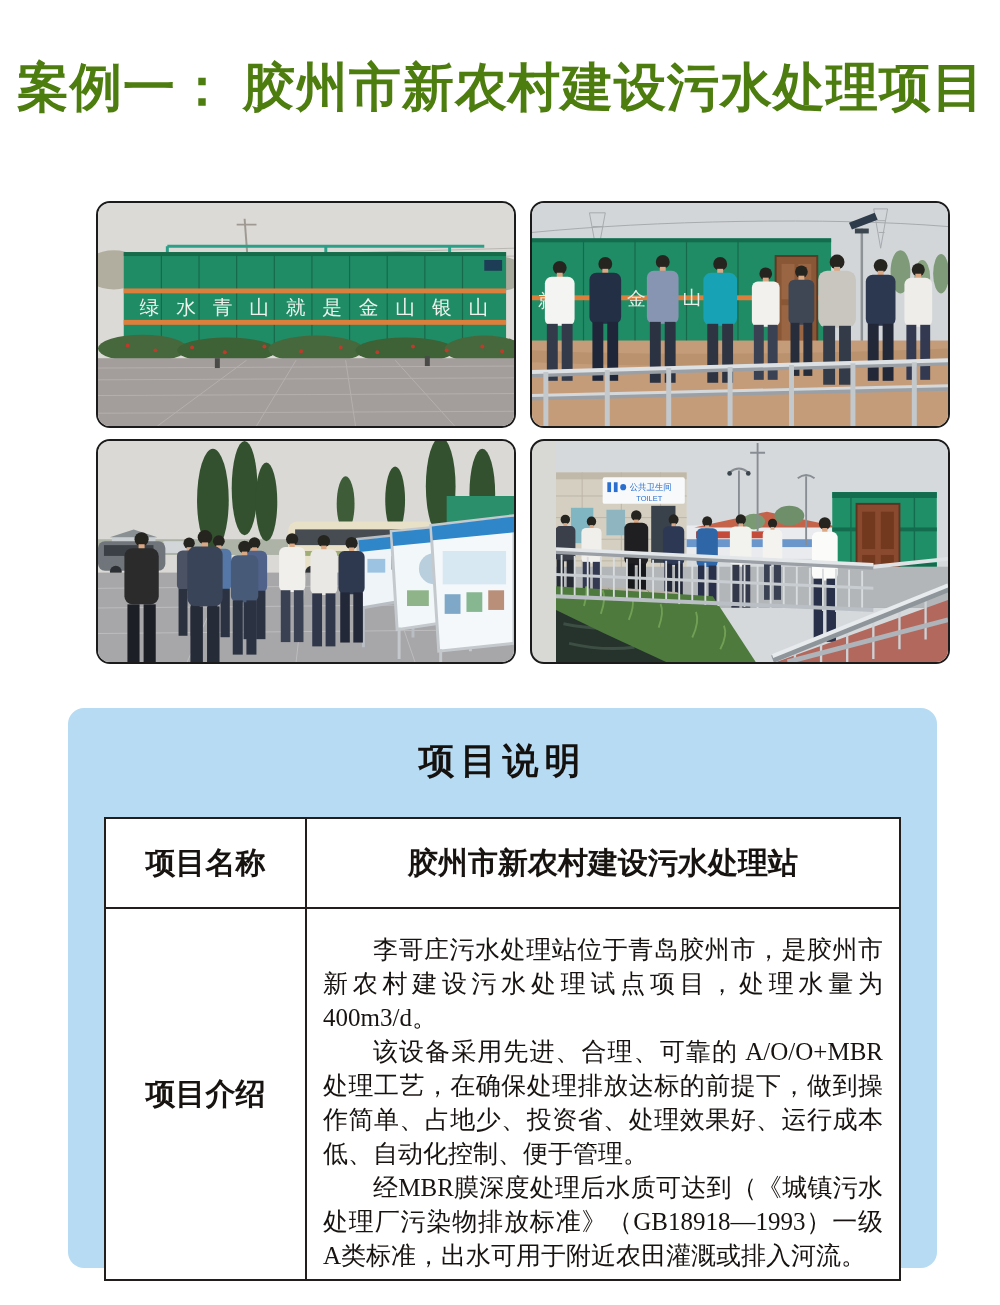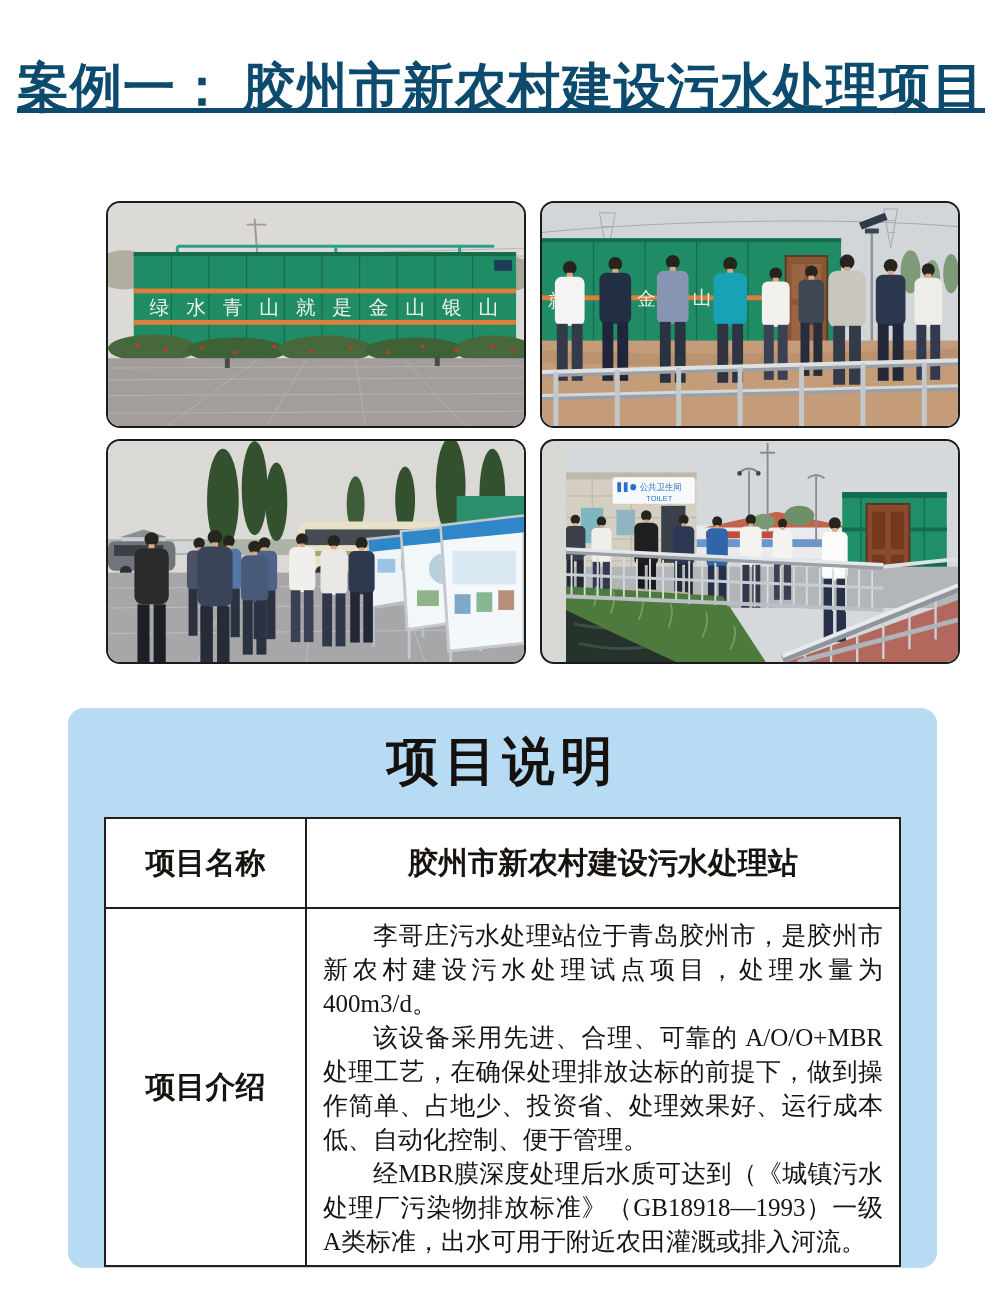--- a/index.html
+++ b/index.html
@@ -5,61 +5,61 @@
   html,body{margin:0;padding:0;}
   body{
     width:1000px;height:1305px;position:relative;background:#ffffff;
     font-family:"Liberation Serif","DejaVu Serif",serif;color:#151210;
     overflow:hidden;
   }
   
   .page-title{
     position:absolute;left:17px;top:22px;width:975px;
     font-size:52px;font-weight:bold;line-height:1.2;white-space:nowrap;
-    letter-spacing:1px;color:#0c4a6e;text-decoration:underline;
+    letter-spacing:1px;color:#4d7c0f;
   }
   
-  .photo-grid{position:absolute;left:66px;top:185px;width:854px;height:463px;}
+  .photo-grid{position:absolute;left:56px;top:185px;width:854px;height:463px;}
   .photo{
     position:absolute;border:2.5px solid #1b1b1b;border-radius:14px;
     overflow:hidden;background:#d8d8d4;box-sizing:border-box;
   }
   .photo svg{display:block;width:100%;height:100%;}
   #photo-1{left:0;top:0;width:420px;height:227px;}
   #photo-2{left:434px;top:0;width:420px;height:227px;}
   #photo-3{left:0;top:238px;width:420px;height:225px;}
   #photo-4{left:434px;top:238px;width:420px;height:225px;padding-left:24px;}
   
   .person .skin{fill:#dba886;}
   .person .hair{fill:#26241f;}
   .person .shirt{fill:var(--s,#eeeeee);}
   .person .pants{fill:var(--p,#333a46);}
   
   .info-panel{
     position:absolute;left:68px;top:708px;width:869px;height:560px;
     background:#b7dbf2;border-radius:16px;box-sizing:border-box;
   }
   .panel-title{
-    margin:26px 0 0;text-align:center;font-size:52px;font-weight:bold;
+    margin:26px 0 0;text-align:center;font-size:36px;font-weight:bold;
     letter-spacing:6px;line-height:55px;color:#14110f;
   }
   table.project-table{
     width:795px;margin:28px auto 0;border-collapse:collapse;
     background:#ffffff;table-layout:fixed;
   }
   .project-table td{
     border:2.5px solid #221e1c;text-align:center;vertical-align:middle;
     font-size:30px;padding:15px;color:#171310;
   }
   .project-table .row-name td{height:58px;}
   .project-table .row-time td{height:58px;}
   .project-table td.cell-label{font-weight:bold;}
   .project-table td.intro-cell{
     text-align:justify;vertical-align:middle;
-    font-size:25px;line-height:34px;padding:10px 16px 6px 16px;
+    font-size:25px;line-height:34px;padding:24px 16px 6px 16px;
   }
   .intro-cell p{margin:0;text-indent:2em;}
   .project-table .row-intro td{height:278px;}
 </style>
 </head>
 <body>
 
 <h1 class="page-title">案例一： 胶州市新农村建设污水处理项目</h1>
 
 <div class="photo-grid">

